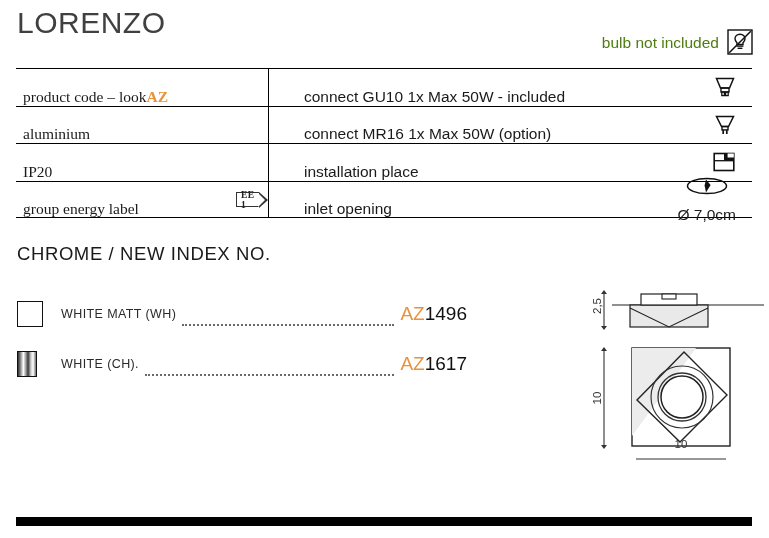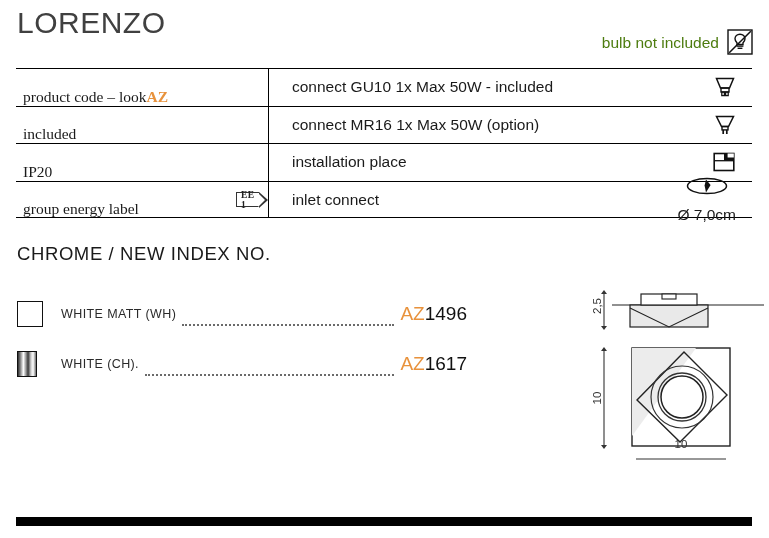--- a/index.html
+++ b/index.html
@@ -38,22 +38,22 @@
     width:252px;height:100%;display:flex;align-items:flex-end;
     padding-left:7px;box-sizing:border-box;position:relative;
     font-size:15.5px;
     font-family:Liberation Serif, serif;
   }
   .divider{
     position:absolute;left:252px;top:0;width:0;height:100%;
     border-left:1.4px solid #000;
   }
   .cell-right{
-    flex:1;height:100%;display:flex;align-items:center;
-    padding-left:24px;box-sizing:border-box;position:relative;
+    flex:1;height:100%;display:flex;align-items:flex-end;
+    padding-left:36px;box-sizing:border-box;position:relative;
     font-size:15.5px;
   }
   .orange{color:#e8923c;font-weight:bold;}
   .rowicon{
     position:absolute;right:16px;top:50%;transform:translateY(-50%);
     display:flex;align-items:center;
   }
 
   
   .ee-badge{
@@ -161,21 +161,21 @@
             <rect x="7" y="13" width="8" height="4" fill="none" stroke="#111" stroke-width="1.4"></rect>
             <rect x="7.8" y="17" width="2.6" height="3.6" fill="none" stroke="#111" stroke-width="1.3"></rect>
             <rect x="11.6" y="17" width="2.6" height="3.6" fill="none" stroke="#111" stroke-width="1.3"></rect>
           </svg>
         </span>
       </div>
     </div>
 
     <div class="row hair">
       <div class="cell-left">
-        <span>included</span>
+        <span>aluminium</span>
       </div>
       <div class="divider"></div>
       <div class="cell-right">
         <span>connect MR16 1x Max 50W (option)</span>
         <span class="rowicon">
           <svg width="22" height="24" viewBox="0 0 22 24">
             <path d="M2.5 3.5 H19.5 L14.5 13.5 H7.5 Z" fill="none" stroke="#111" stroke-width="1.5"></path>
             <rect x="8" y="13.5" width="6" height="3.4" fill="none" stroke="#111" stroke-width="1.4"></rect>
             <line x1="9.2" y1="16.9" x2="9.2" y2="21" stroke="#111" stroke-width="1.7"></line>
             <line x1="12.8" y1="16.9" x2="12.8" y2="21" stroke="#111" stroke-width="1.7"></line>
@@ -205,21 +205,21 @@
     <div class="row hair">
       <div class="cell-left">
         <span>group energy label</span>
         <span class="ee-badge">
           <span class="ee-box">EE 1</span>
           <span class="ee-arrow"></span>
         </span>
       </div>
       <div class="divider"></div>
       <div class="cell-right">
-        <span>inlet connect</span>
+        <span>inlet opening</span>
         <span class="inlet-wrap">
           <span>
             <svg width="42" height="20" viewBox="0 0 42 20">
               <ellipse cx="21" cy="10" rx="19.5" ry="7.6" fill="none" stroke="#111" stroke-width="1.5"></ellipse>
               <path d="M20 3.6 L24.6 9 L20 16.4 L18.6 9.4 Z" fill="#111"></path>
             </svg>
           </span>
           <span>Ø 7,0cm</span>
         </span>
       </div>

